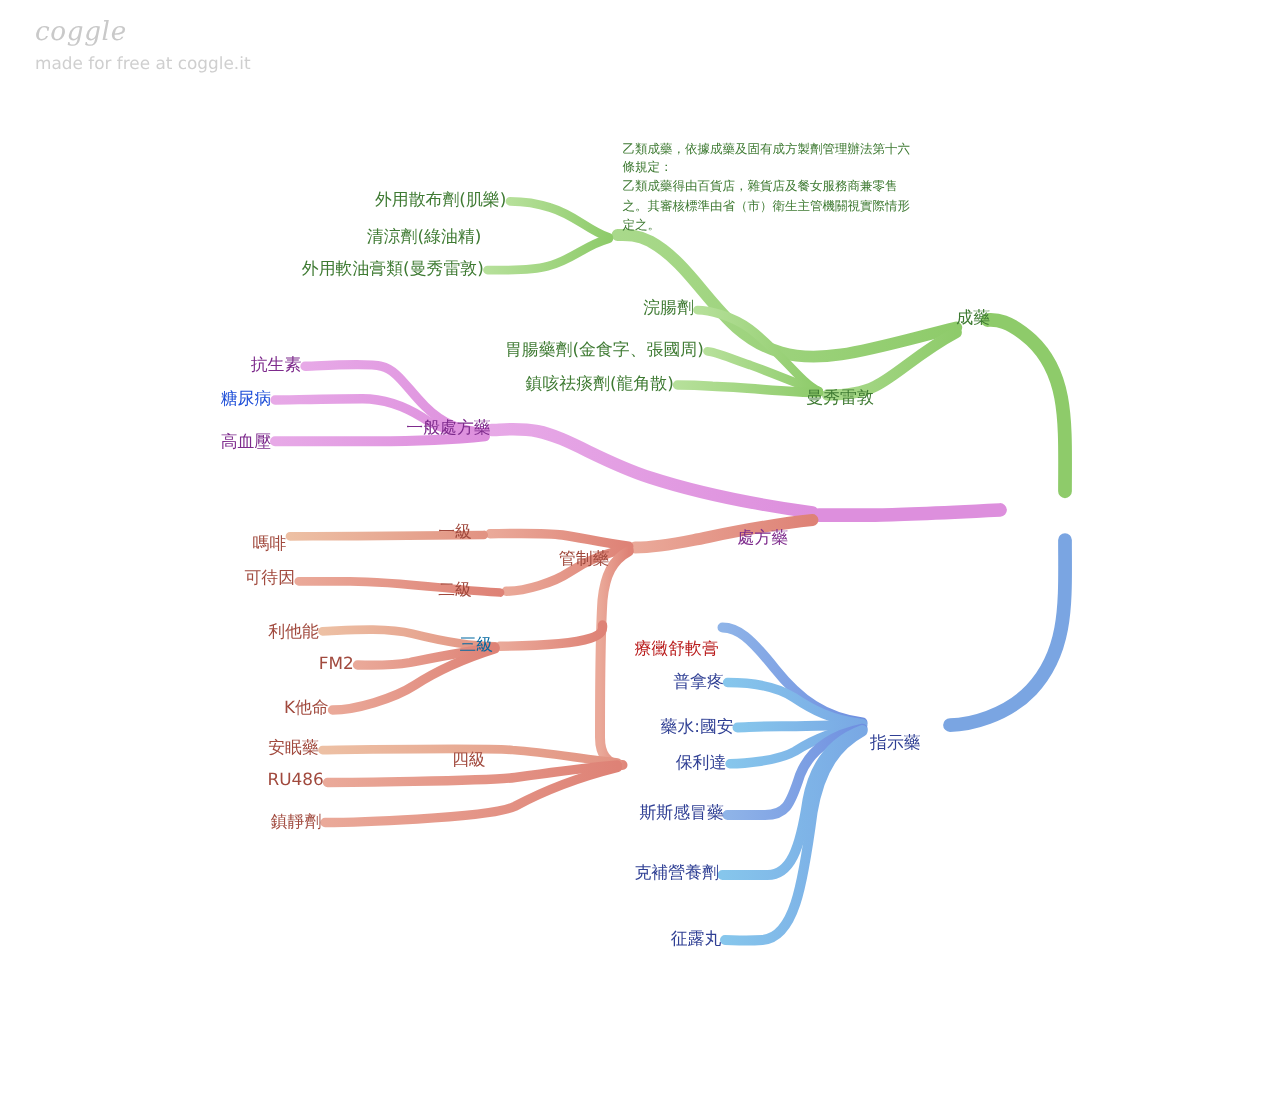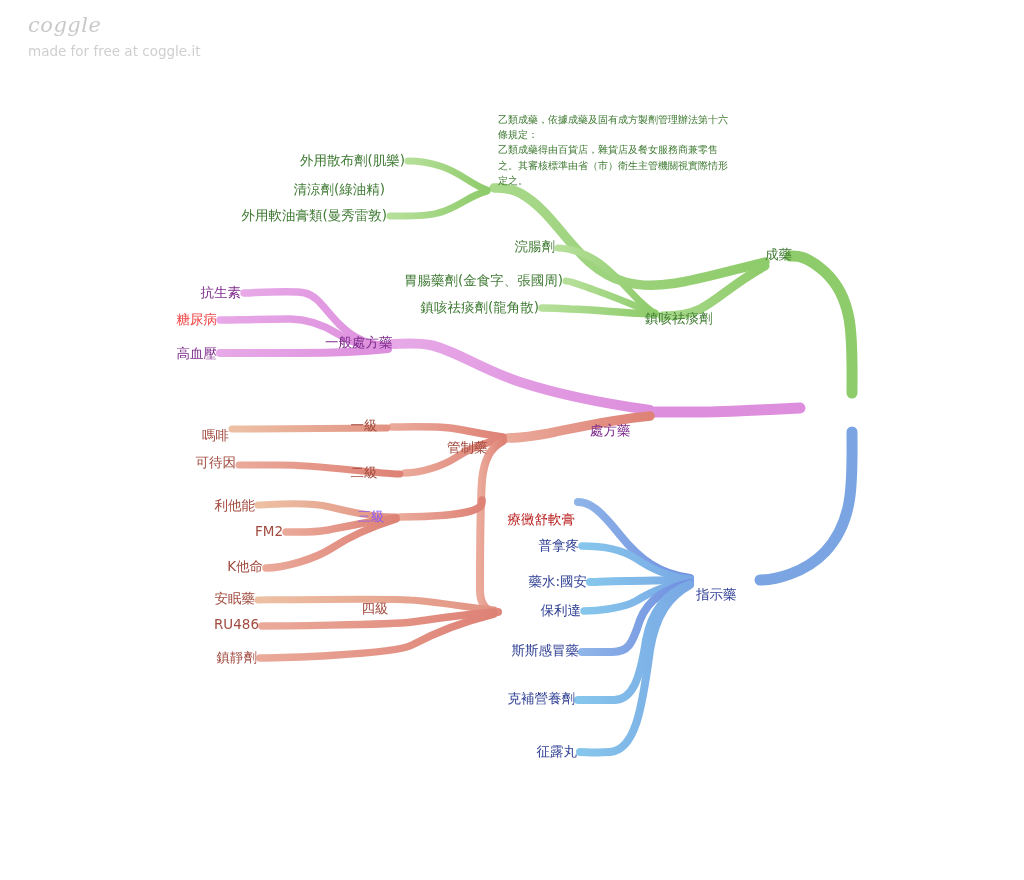--- a/index.html
+++ b/index.html
@@ -151,39 +151,39 @@
   <div class="node l multiline" style="left:498px;top:150px;color:#3e7a32;">乙類成藥，依據成藥及固有成方製劑管理辦法第十六
 條規定：
 乙類成藥得由百貨店，雜貨店及餐女服務商兼零售
 之。其審核標準由省（市）衛生主管機關視實際情形
 定之。</div>
 
   <div class="node r" style="left:405px;top:161px;color:#3e7a32;">外用散布劑(肌樂)</div>
   <div class="node r" style="left:385px;top:190px;color:#3e7a32;">清涼劑(綠油精)</div>
   <div class="node r" style="left:387px;top:216px;color:#3e7a32;">外用軟油膏類(曼秀雷敦)</div>
 
-  <div class="node l" style="left:645px;top:319px;color:#3e7a32;">鎮咳祛痰劑</div>
+  <div class="node l" style="left:645px;top:319px;color:#3e7a32;">曼秀雷敦</div>
 
   <div class="node r" style="left:555px;top:247px;color:#3e7a32;">浣腸劑</div>
   <div class="node r" style="left:563px;top:281px;color:#3e7a32;">胃腸藥劑(金食字、張國周)</div>
   <div class="node r" style="left:539px;top:308px;color:#3e7a32;">鎮咳祛痰劑(龍角散)</div>
 
   <div class="node l" style="left:590px;top:431px;color:#7d2a8c;">處方藥</div>
 
   <div class="node l" style="left:325px;top:343px;color:#7d2a8c;">一般處方藥</div>
 
   <div class="node r" style="left:241px;top:293px;color:#7d2a8c;">抗生素</div>
-  <div class="node r" style="left:217px;top:320px;color:#ef4444;">糖尿病</div>
+  <div class="node r" style="left:217px;top:320px;color:#1d4ed8;">糖尿病</div>
   <div class="node r" style="left:217px;top:354px;color:#7d2a8c;">高血壓</div>
 
   <div class="node l" style="left:447px;top:448px;color:#a14a3e;">管制藥</div>
 
   <div class="node c" style="left:364px;top:426px;color:#a14a3e;">一級</div>
   <div class="node c" style="left:364px;top:473px;color:#a14a3e;">二級</div>
-  <div class="node c" style="left:371px;top:517px;color:#8b5cf6;">三級</div>
+  <div class="node c" style="left:381px;top:517px;color:#0369a1;">三級</div>
   <div class="node c" style="left:375px;top:609px;color:#a14a3e;">四級</div>
 
   <div class="node r" style="left:229px;top:436px;color:#a14a3e;">嗎啡</div>
   <div class="node r" style="left:236px;top:463px;color:#a14a3e;">可待因</div>
 
   <div class="node r" style="left:255px;top:506px;color:#a14a3e;">利他能</div>
   <div class="node r" style="left:283px;top:532px;color:#a14a3e;">FM2</div>
   <div class="node r" style="left:263px;top:567px;color:#a14a3e;">K他命</div>
 
   <div class="node r" style="left:255px;top:599px;color:#a14a3e;">安眠藥</div>

